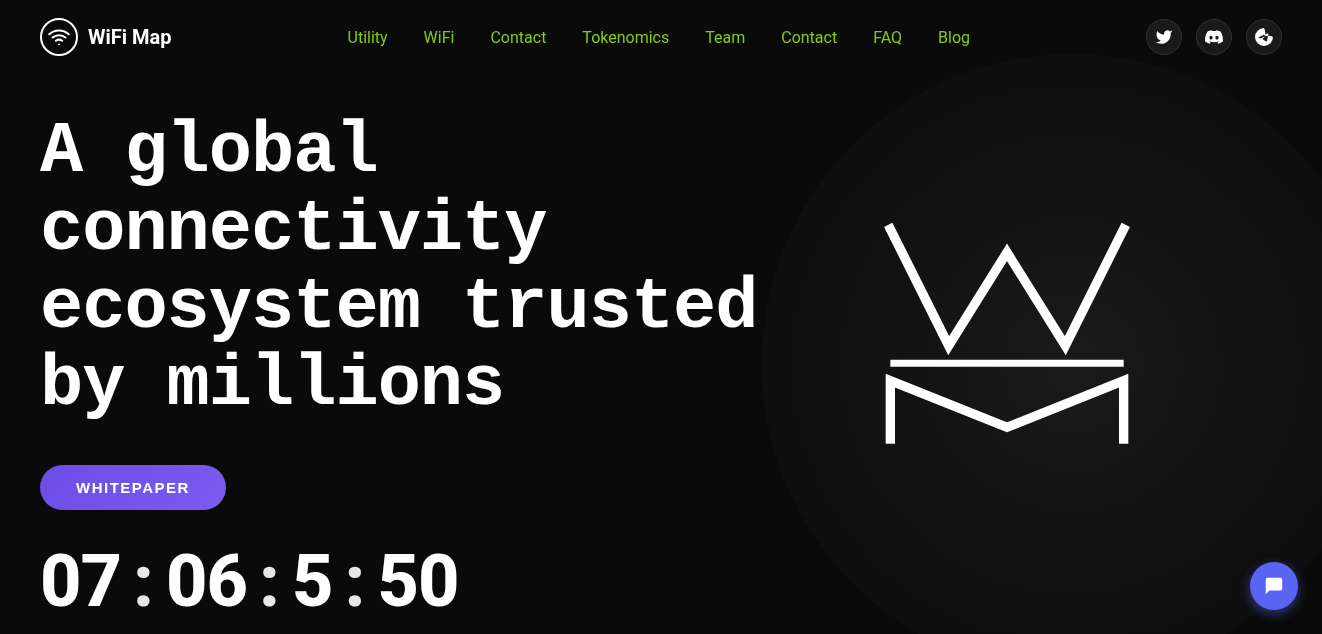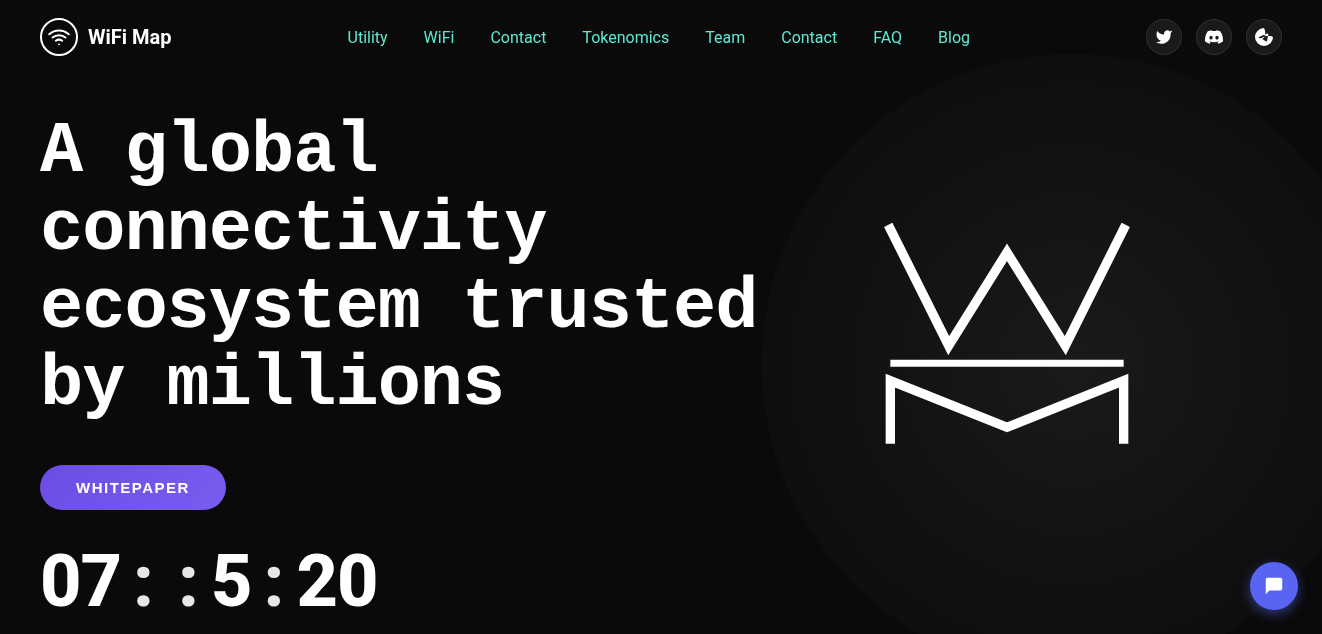--- a/index.html
+++ b/index.html
@@ -60,21 +60,21 @@
     }
 
     .nav-links {
       display: flex;
       align-items: center;
       gap: 36px;
       list-style: none;
     }
 
     .nav-links a {
-      color: #5eead4;
+      color: #84cc16;
       text-decoration: none;
       font-size: 16px;
       font-weight: 400;
       white-space: nowrap;
     }
 
     .social-icons {
       display: flex;
       align-items: center;
       gap: 14px;
@@ -265,24 +265,25 @@
     </svg>
   </div>
 
   <h1 class="hero-headline">A global connectivity ecosystem trusted by millions</h1>
 
   <button class="whitepaper-btn">WHITEPAPER</button>
 
   <div class="countdown">
     <span class="countdown-number">07</span>
     <span class="countdown-sep"> : </span>
+    <span class="countdown-number">06</span>
     <span class="countdown-sep"> : </span>
     <span class="countdown-number">5</span>
     <span class="countdown-sep"> : </span>
-    <span class="countdown-number">20</span>
+    <span class="countdown-number">50</span>
   </div>
 </section>
 
 <div class="chat-bubble">
   <svg width="22" height="22" viewBox="0 0 24 24" fill="white">
     <path d="M21 15a2 2 0 01-2 2H7l-4 4V5a2 2 0 012-2h14a2 2 0 012 2z"></path>
   </svg>
 </div>
 
 </body></html>

